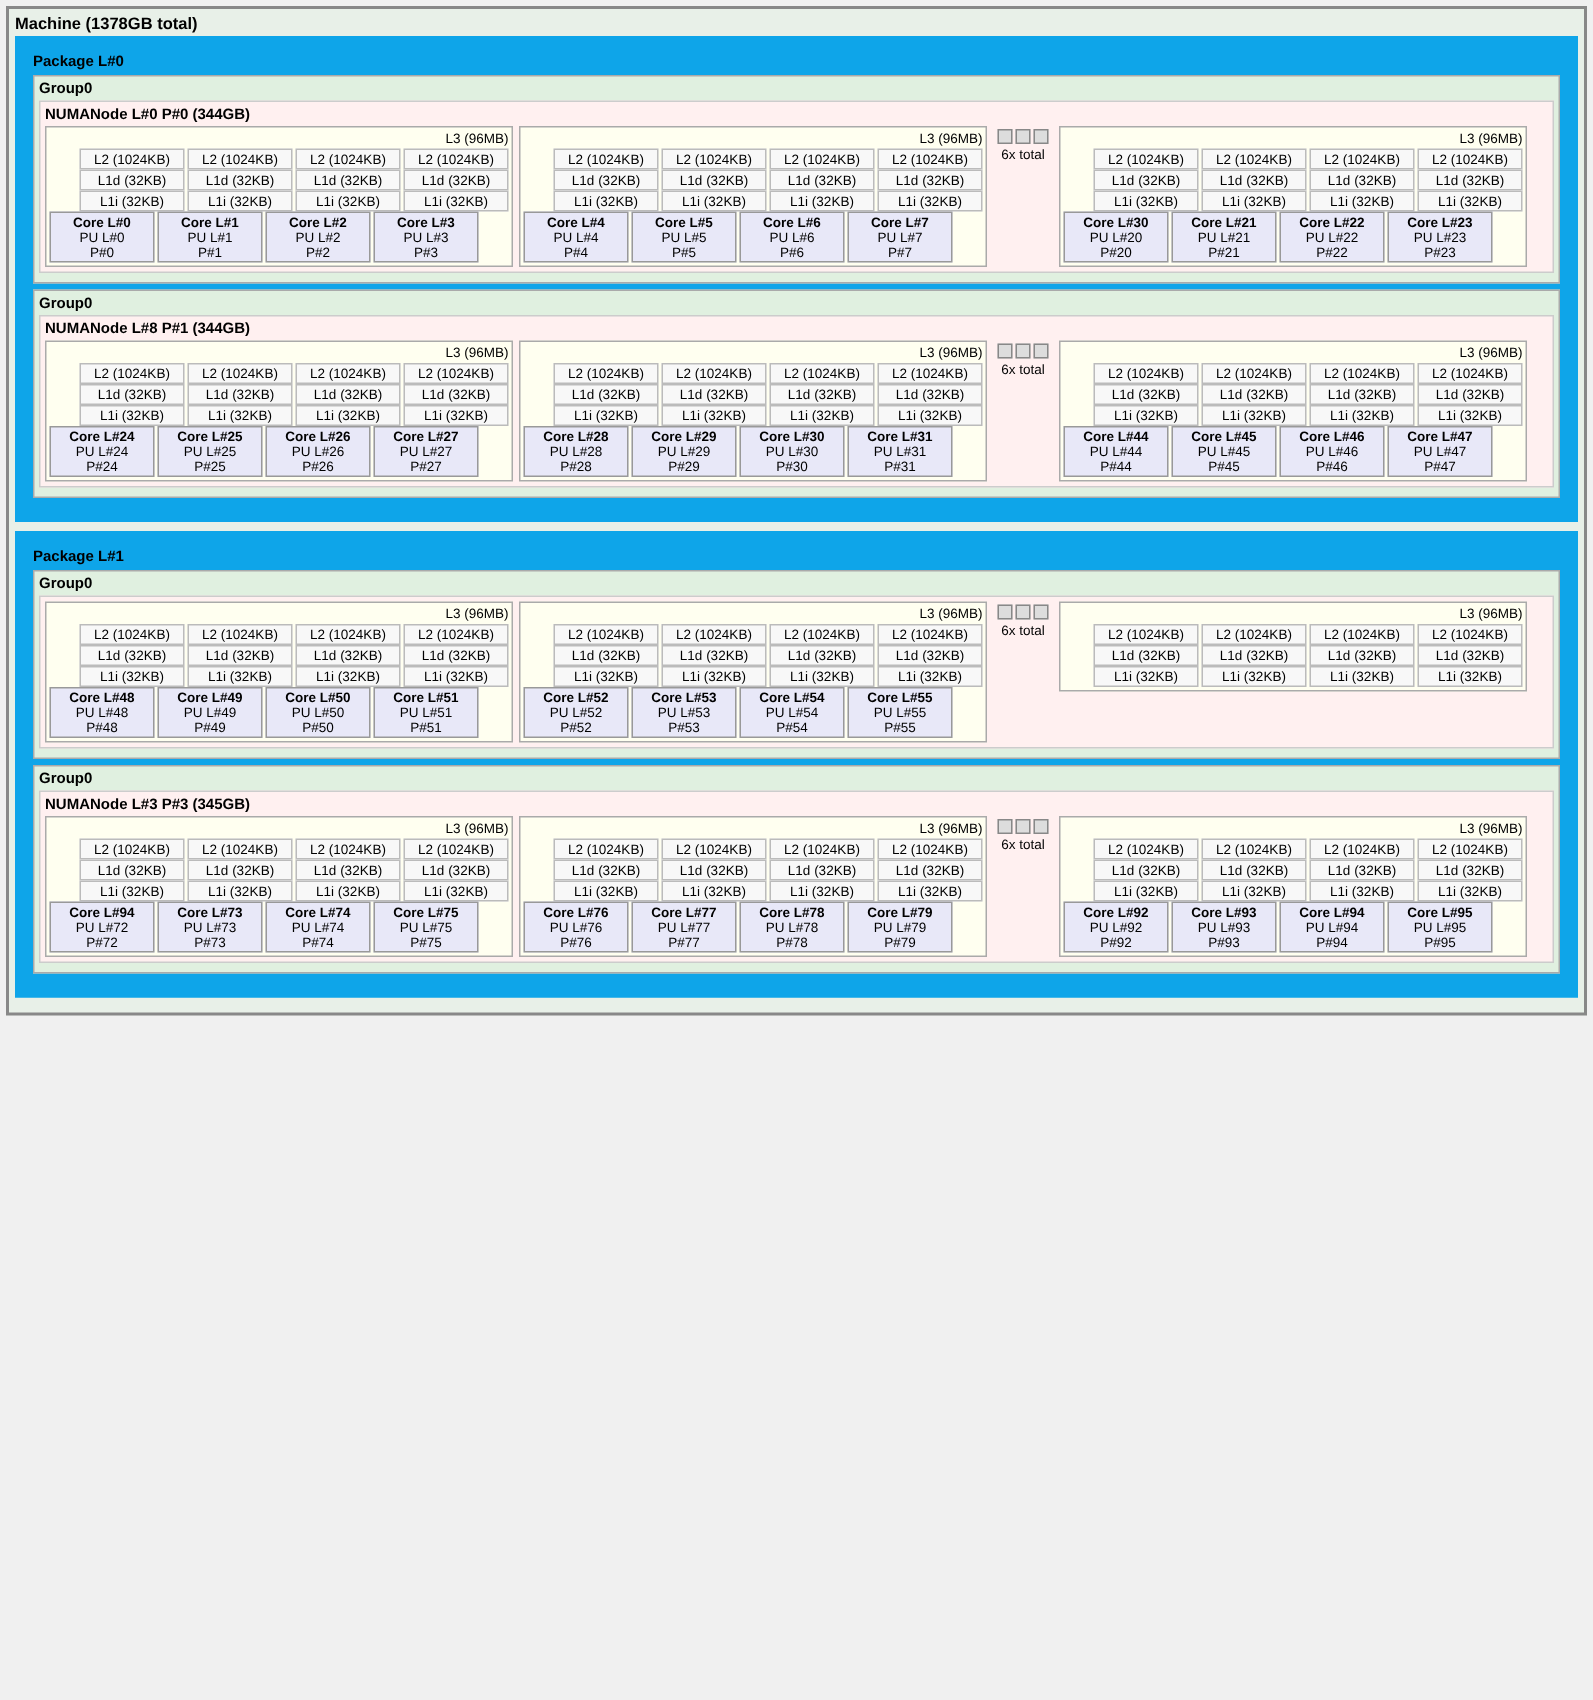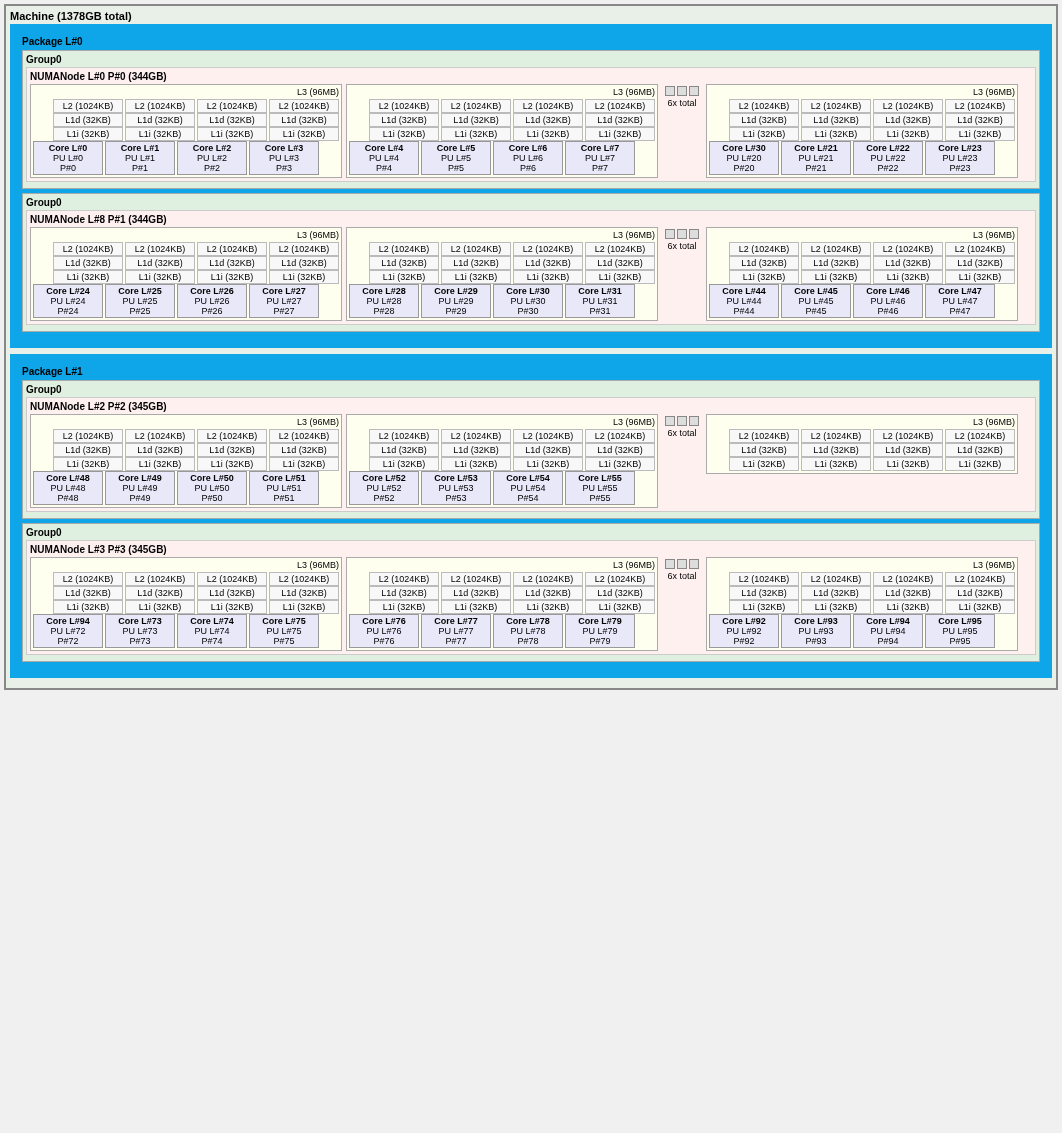--- a/index.html
+++ b/index.html
@@ -318,21 +318,20 @@
       </div>
     </div>
   </div>
 
   <div class="package">
     <div class="package-title">Package L#1</div>
 
     <div class="group">
       <div class="group-title">Group0</div>
       <div class="numa-node">
-        <div class="numa-title">NUMANode L#2 P#2 (345GB)</div>
         <div class="numa-inner">
           <div class="l3-block l3-group-wide">
             <div class="l3-label">L3 (96MB)</div>
             <div class="cache-row">
                 <div class="cache-cell">L2 (1024KB)</div>
                 <div class="cache-cell">L2 (1024KB)</div>
                 <div class="cache-cell">L2 (1024KB)</div>
                 <div class="cache-cell">L2 (1024KB)</div>
               </div>
             <div class="cache-row">

